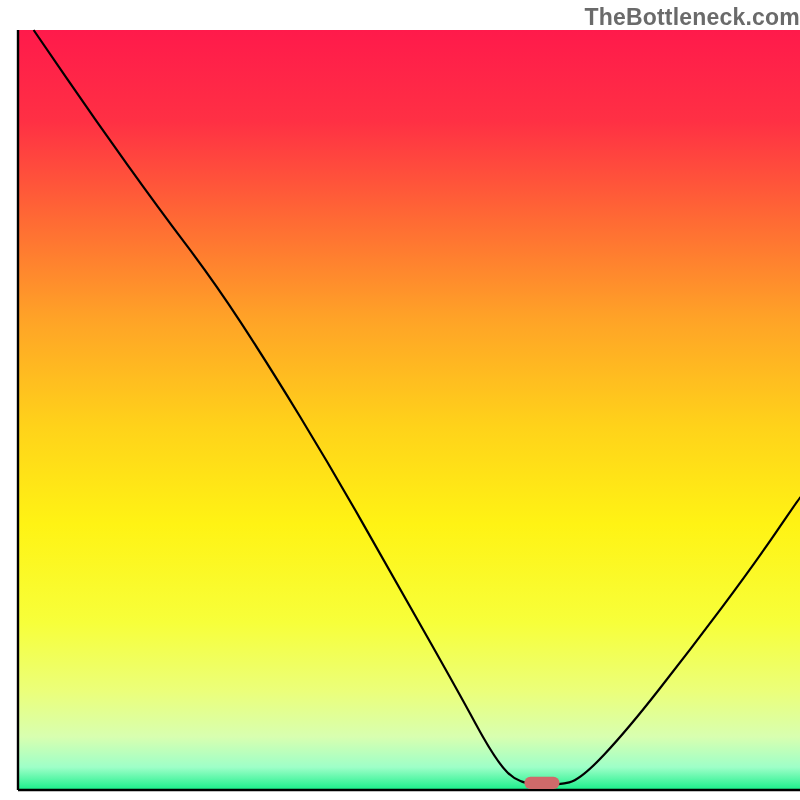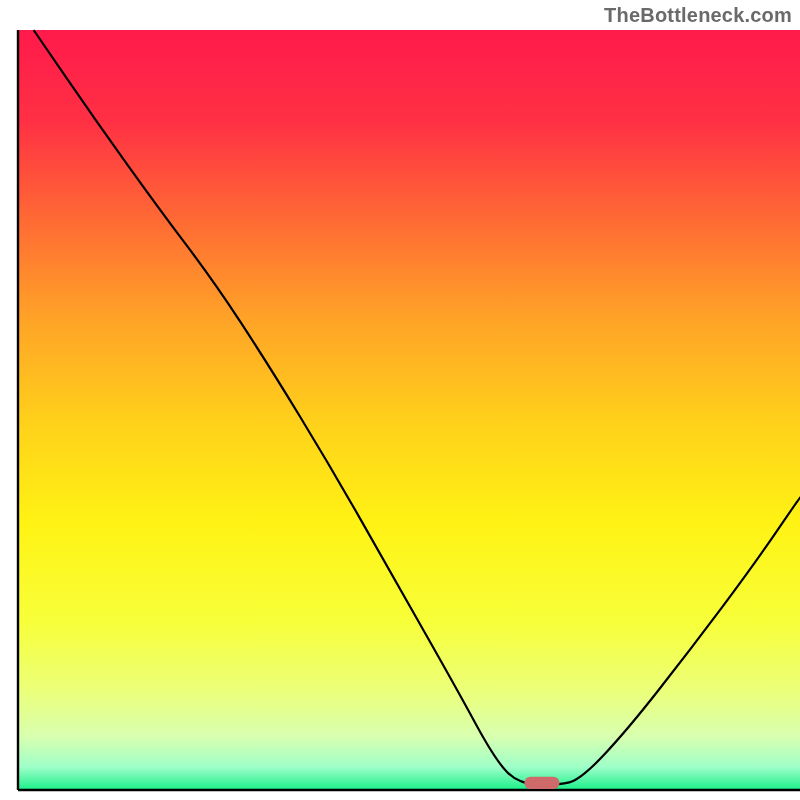--- a/index.html
+++ b/index.html
@@ -12,22 +12,22 @@
     font-family: Arial, Helvetica, sans-serif;
   }
   .frame {
     position: relative;
     width: 800px;
     height: 800px;
   }
   .watermark {
     position: absolute;
     top: 4px;
-    right: 8px;
-    font-size: 20px;
+    right: 0;
+    font-size: 23px;
     font-weight: 600;
     color: #6a6a6a;
     letter-spacing: 0.2px;
   }
   svg {
     display: block;
   }
 </style>
 </head>
 <body>

